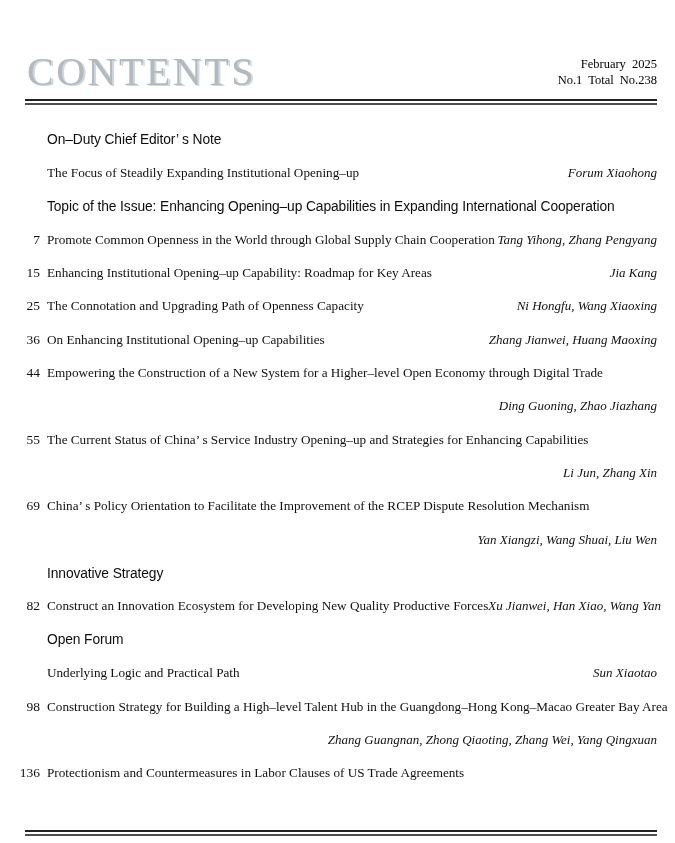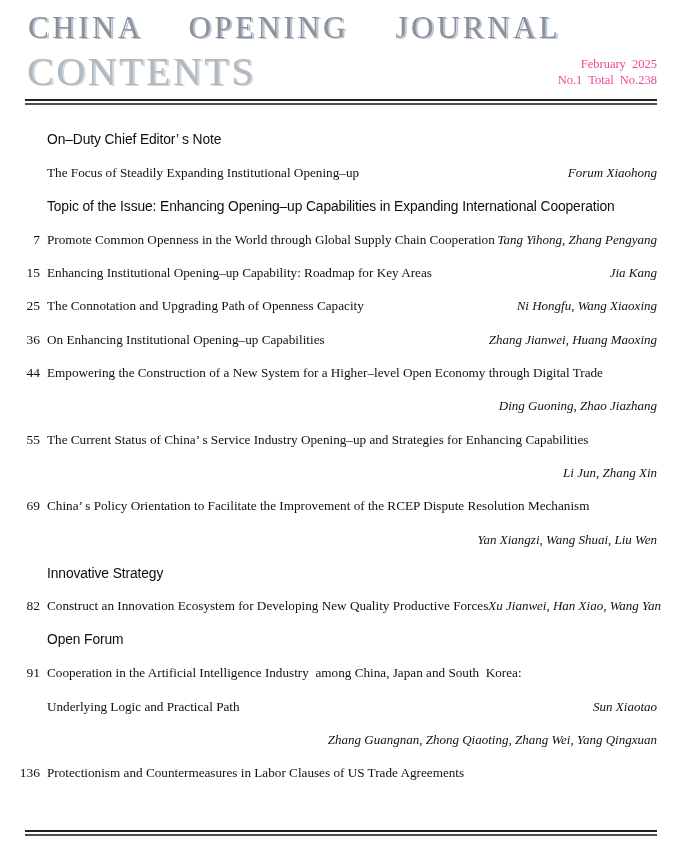--- a/index.html
+++ b/index.html
@@ -36,21 +36,21 @@
     color: #b4b9be;
     text-shadow: 2px 1px 0 #cdd8e2;
   }
   .issue-info {
     position: absolute;
     top: 57px;
     right: 18px;
     text-align: right;
     font-size: 12.5px;
     line-height: 15.5px;
-    color: #ec4899;
+    color: #000000;
     word-spacing: 3px;
   }
 
   
   .rule {
     position: absolute;
     left: 25px;
     width: 632px;
     height: 2px;
     border-top: 2px solid #222222;
@@ -110,21 +110,20 @@
     font-size: 13.2px;
     white-space: pre;
     color: #101010;
   }
 </style>
 </head>
 <body>
 
 <div class="page">
 
-  <div class="journal-title">CHINA  OPENING  JOURNAL</div>
   <div class="contents-title">CONTENTS</div>
   <div class="issue-info">
     <div>February  2025</div>
     <div>No.1  Total  No.238</div>
   </div>
   <div class="rule rule-top"></div>
 
   <div class="toc">
 
     <div class="row">
@@ -199,30 +198,30 @@
     <div class="row">
       <span class="num">82</span>
       <span class="title">Construct an Innovation Ecosystem for Developing New Quality Productive Forces</span>
       <span class="authors">Xu Jianwei, Han Xiao, Wang Yan</span>
     </div>
 
     <div class="row">
       <span class="sec">Open Forum</span>
     </div>
 
-    <div class="row">
-      <span class="num">91</span>
-      <span class="title">Cooperation in the Artificial Intelligence Industry  among China, Japan and South  Korea:</span>
-    </div>
 
     <div class="row">
       <span class="cont">Underlying Logic and Practical Path</span>
       <span class="authors">Sun Xiaotao</span>
     </div>
 
+    <div class="row">
+      <span class="num">98</span>
+      <span class="title">Construction Strategy for Building a High–level Talent Hub in the Guangdong–Hong Kong–Macao Greater Bay Area</span>
+    </div>
 
     <div class="row">
       <span class="authors">Zhang Guangnan, Zhong Qiaoting, Zhang Wei, Yang Qingxuan</span>
     </div>
 
     <div class="row">
       <span class="num">136</span>
       <span class="title">Protectionism and Countermeasures in Labor Clauses of US Trade Agreements</span>
     </div>
 

